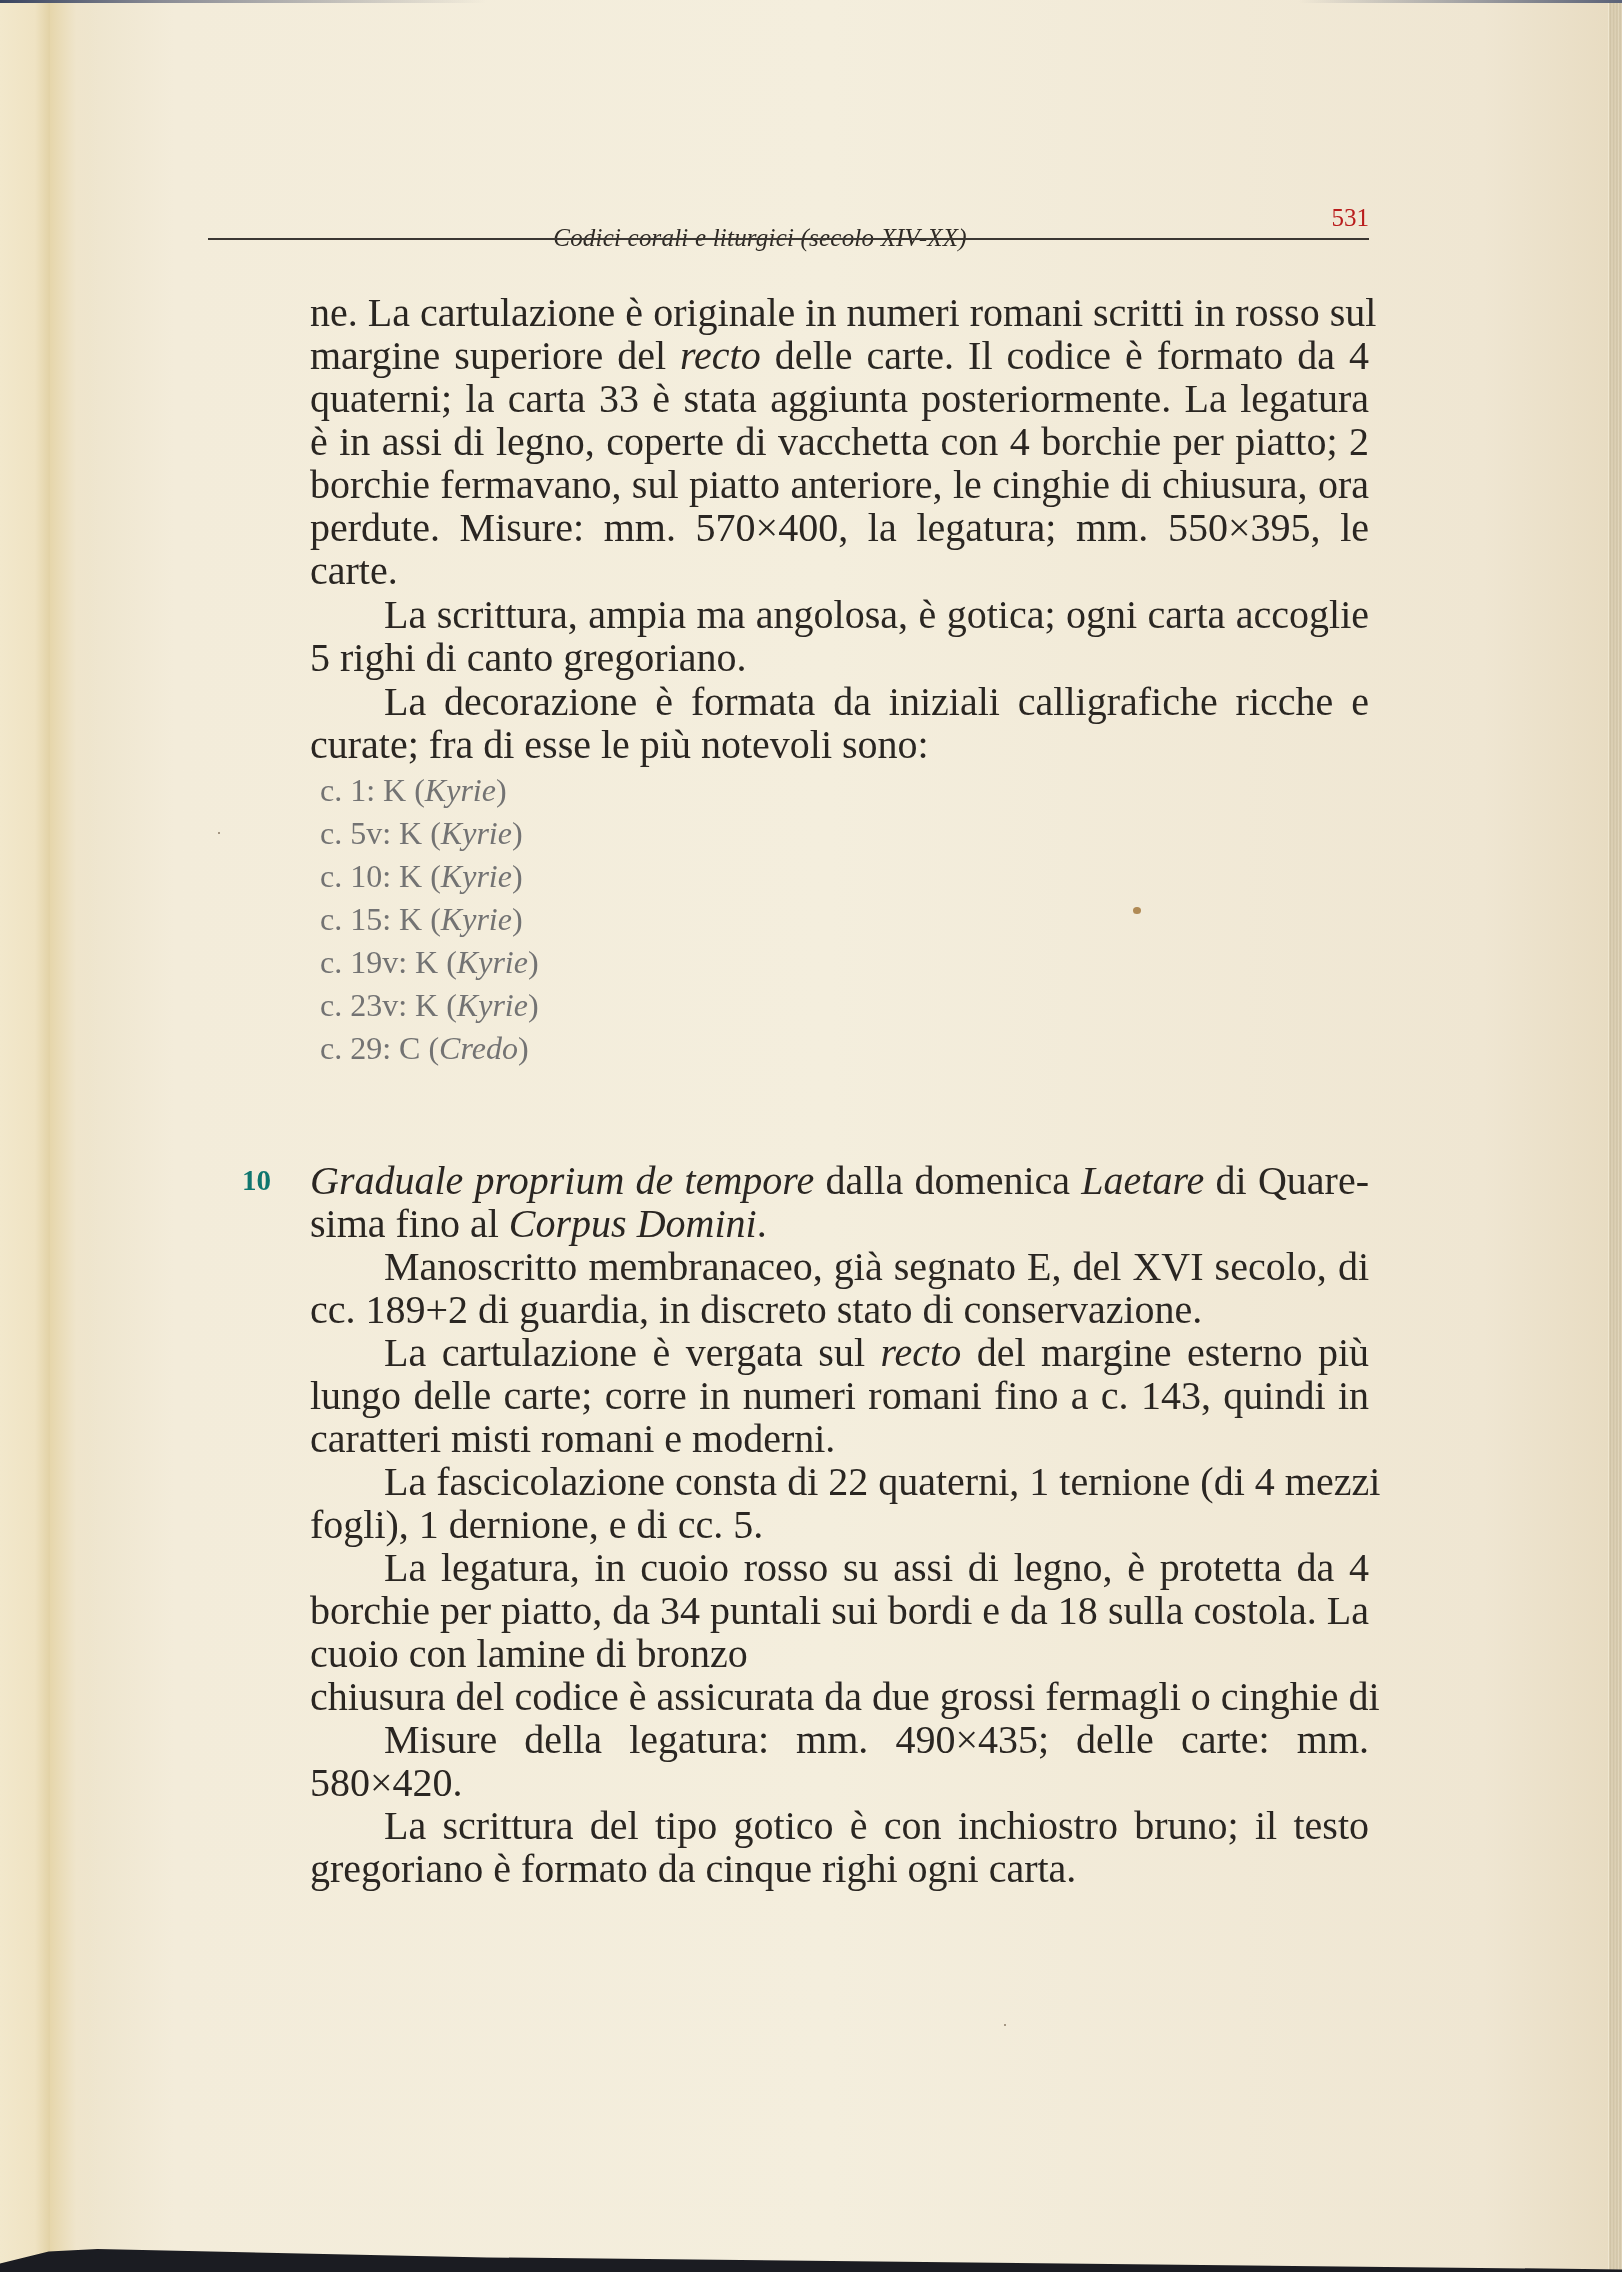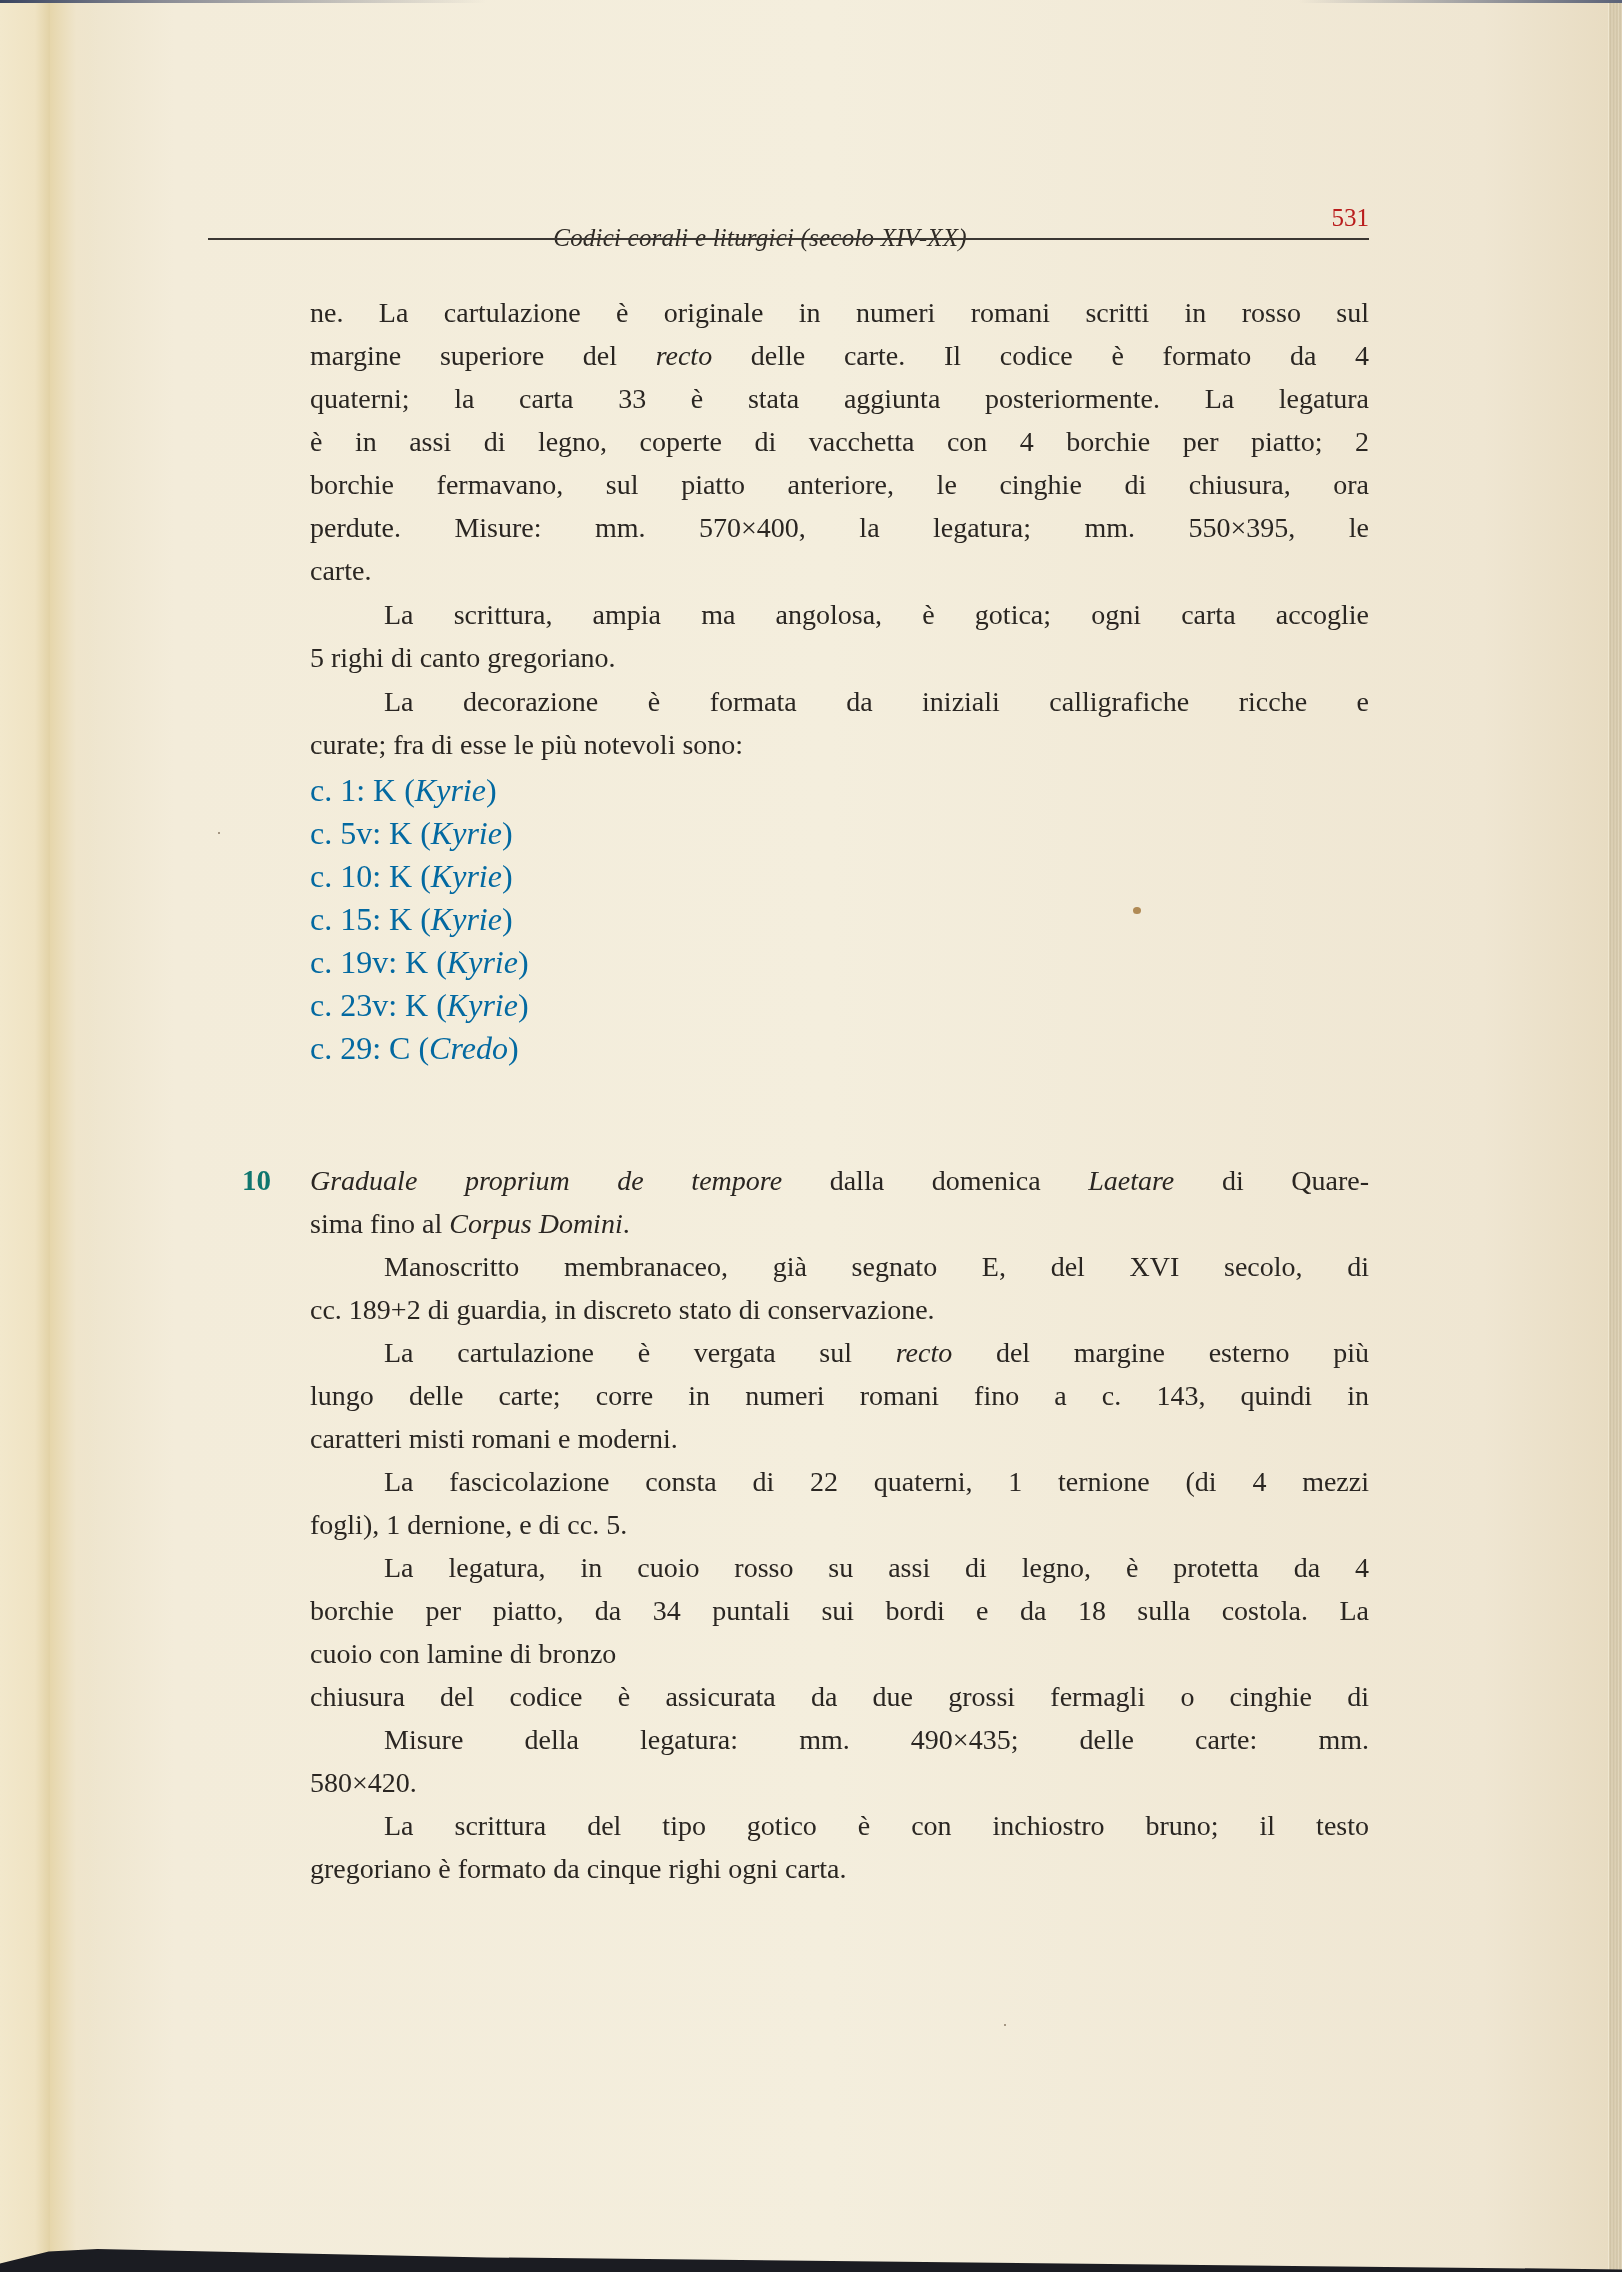--- a/index.html
+++ b/index.html
@@ -87,43 +87,43 @@
     width: 1161px;
     height: 1.6px;
     background: #3b3733;
   }
 
   
   .text-block {
     position: absolute;
     left: 310px;
     width: 1059px;
-    font-size: 28px;
+    font-size: 40px;
     line-height: 43px;
     text-align: justify;
     color: #2a2622;
   }
   .line {
     display: block;
     text-align: justify;
     text-align-last: justify;
     white-space: nowrap;
   }
   .line.last {
     text-align-last: left;
   }
   i { font-style: italic; }
 
   .list-block {
     position: absolute;
-    left: 310px;
+    left: 320px;
     top: 769px;
     font-size: 32px;
     line-height: 43px;
-    color: #0369a1;
+    color: #737373;
   }
   .list-item {
     display: block;
     white-space: pre;
   }
 
   .entry-number {
     position: absolute;
     left: 242px;
     top: 1159px;

